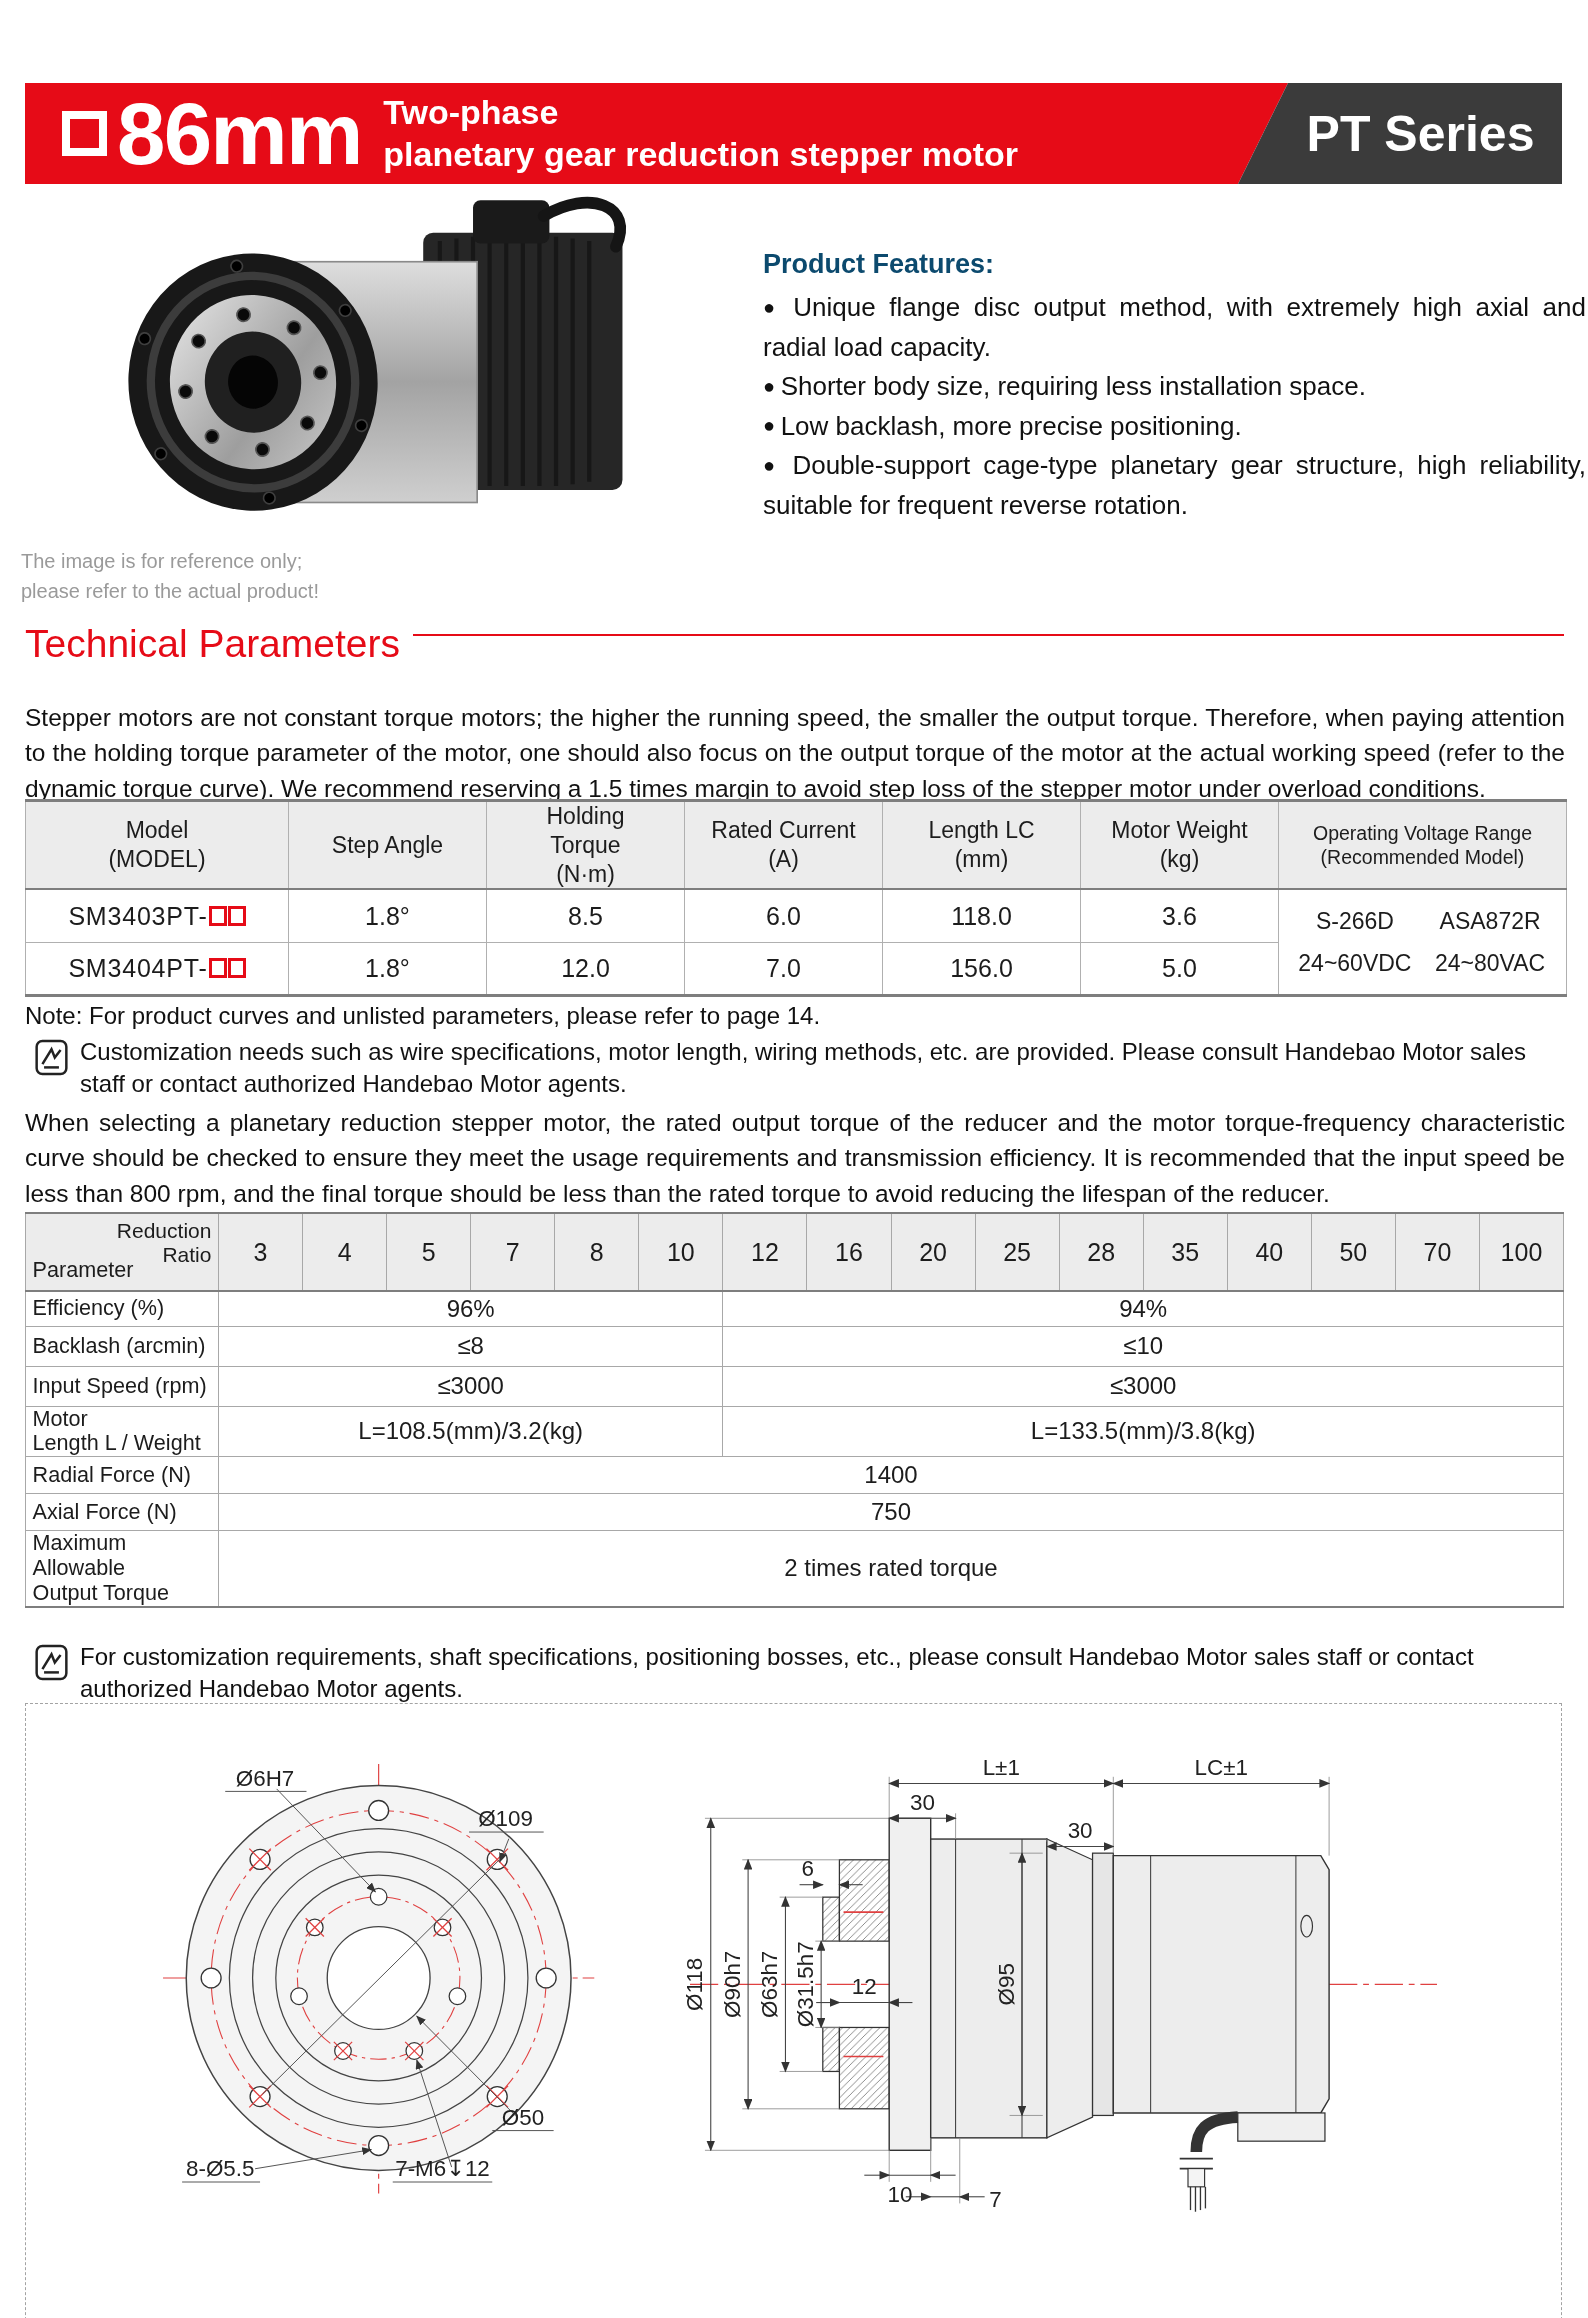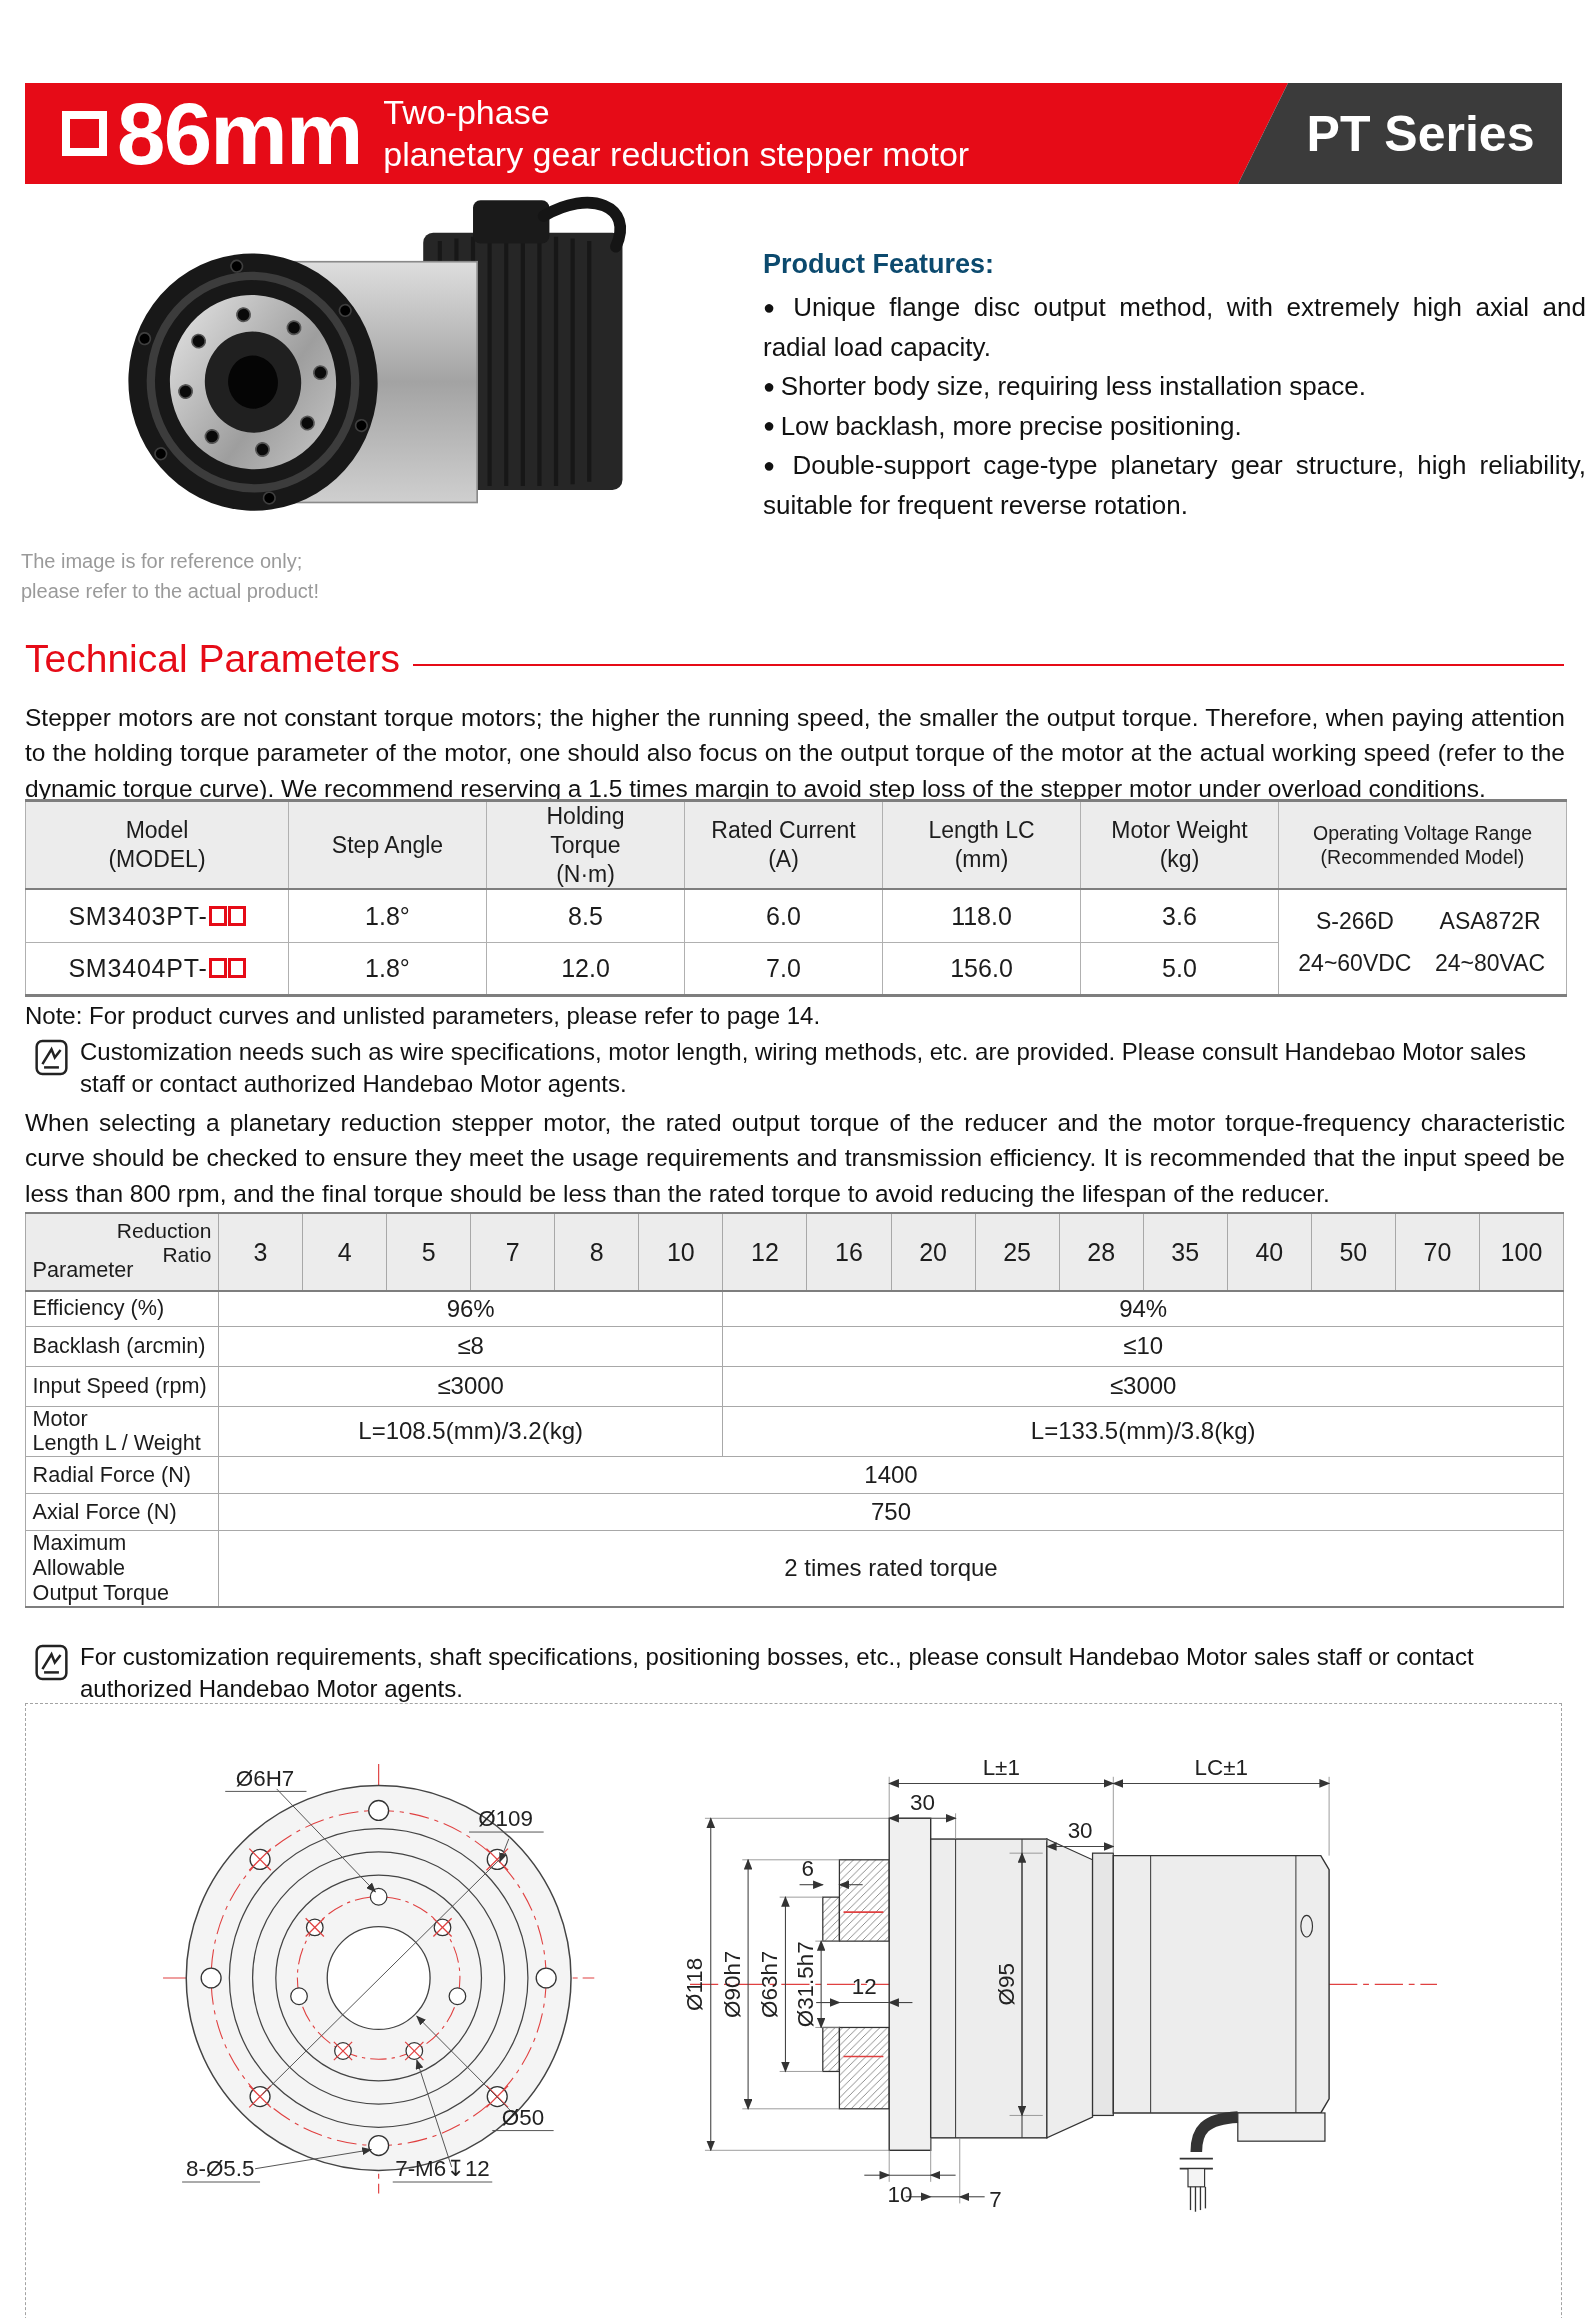--- a/index.html
+++ b/index.html
@@ -6,36 +6,36 @@
   body { background:#ffffff; font-family:"Liberation Sans", sans-serif; }
   .page { position:relative; width:1588px; height:2319px; background:#fff; color:#1c1c1c; overflow:hidden; }
 
   
   .banner { position:absolute; left:25px; top:83px; width:1537px; height:101px; }
   .banner-red { position:absolute; inset:0; background:#e60b17; clip-path:polygon(0 0,1263px 0,1213px 100%,0 100%);
                 display:flex; align-items:center; padding-left:37px; }
   .size-box { display:inline-block; width:45px; height:45px; border:8.3px solid #fff; margin-right:10px; }
   .size-text { font-size:87px; font-weight:bold; color:#fff; letter-spacing:-1.7px; line-height:1; }
   .banner-sub { margin-left:21.6px; color:#fff; }
-  .banner-sub div { font-size:34px; line-height:1.22; font-weight:400; }
+  .banner-sub div { font-size:34px; line-height:1.22; font-weight:700; }
   .banner-dark { position:absolute; left:1213px; right:0; top:0; bottom:0; background:#3b3b3b;
                  clip-path:polygon(50px 0,100% 0,100% 100%,0 100%);
                  display:flex; align-items:center; justify-content:center; padding-left:41px; }
   .banner-dark span { color:#fff; font-size:50px; font-weight:bold; }
 
   
   .photo { position:absolute; left:116px; top:187px; width:548px; height:357px; }
   .photo-note { position:absolute; left:21px; top:546px; font-size:20px; color:#9a9a9a; line-height:1.5; white-space:pre-line; }
   .features { position:absolute; left:763px; top:249px; width:823px; }
   .features h3 { font-size:27px; font-weight:bold; margin-bottom:8.3px; color:#0c4a6e; }
   .feature { font-size:26px; line-height:1.52; text-align:justify; color:#111; }
   .feature::before { content:"● "; font-size:20px; position:relative; top:-2.5px; }
 
   
-  .section-title { position:absolute; left:25px; top:637px; width:1539px; display:flex; align-items:center; }
+  .section-title { position:absolute; left:25px; top:622px; width:1539px; display:flex; }
   .section-title span.txt { color:#e60b17; font-size:39px; font-weight:500; white-space:nowrap; }
   .section-title .rule { flex:1; height:2.5px; background:#e60b17; margin-left:13.3px; margin-top:11.6px; }
 
   .para { position:absolute; left:25px; width:1540px; font-size:24.5px; line-height:1.44; text-align:justify; color:#111; }
   .para-intro { top:700px; }
   .para-select { top:1105px; }
 
   
   table { border-collapse:collapse; table-layout:fixed; }
   .model-table { position:absolute; left:25px; top:799px; width:1539px;

